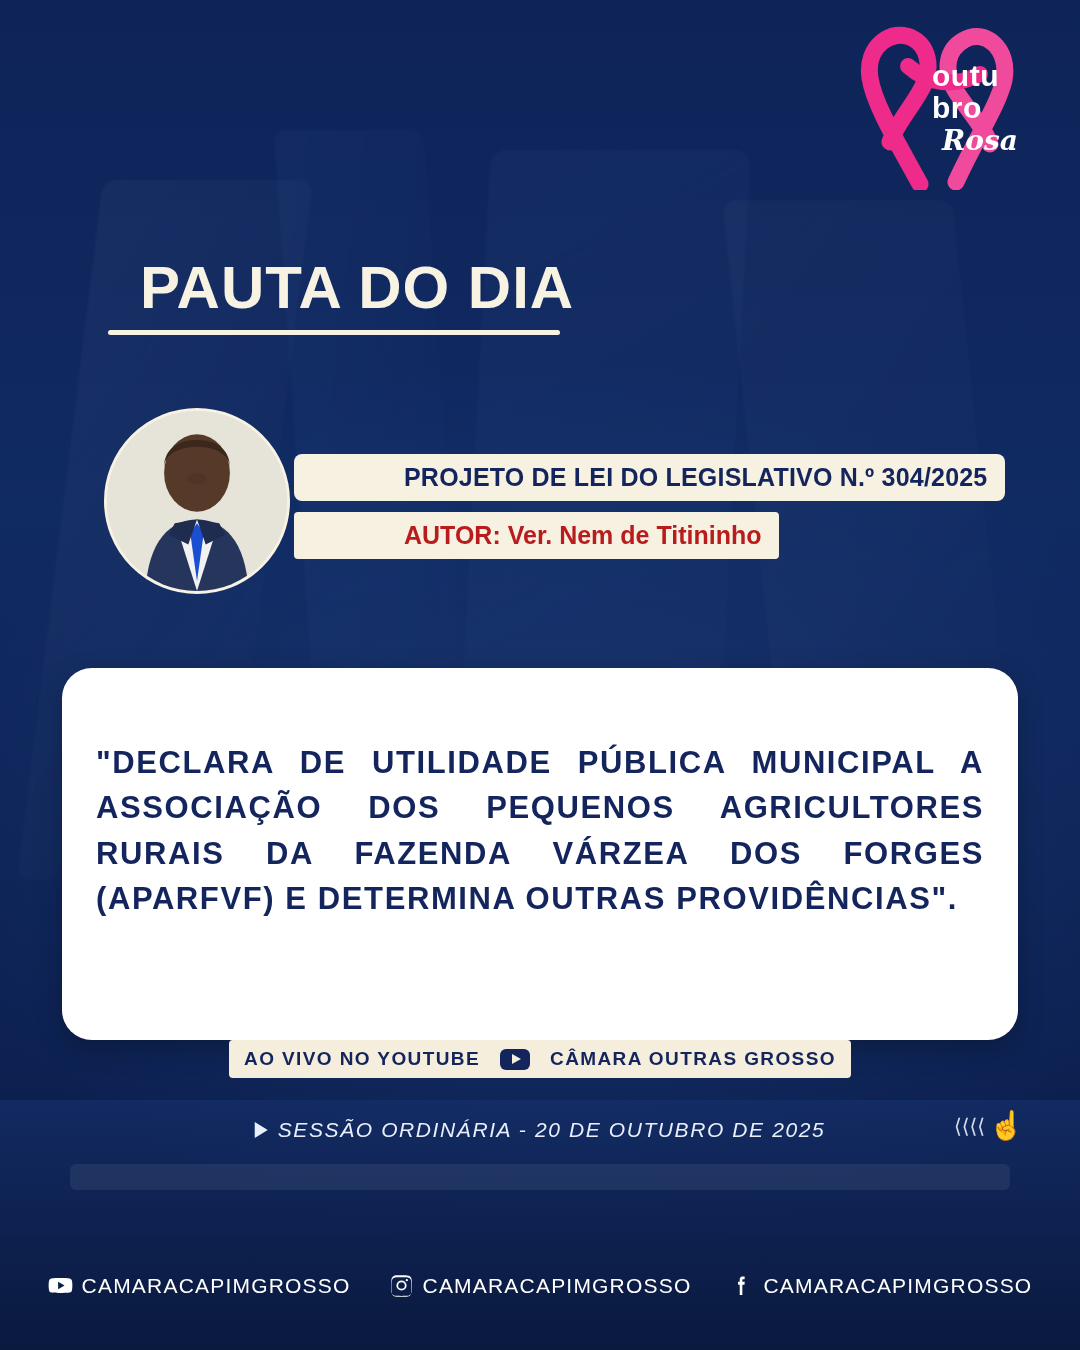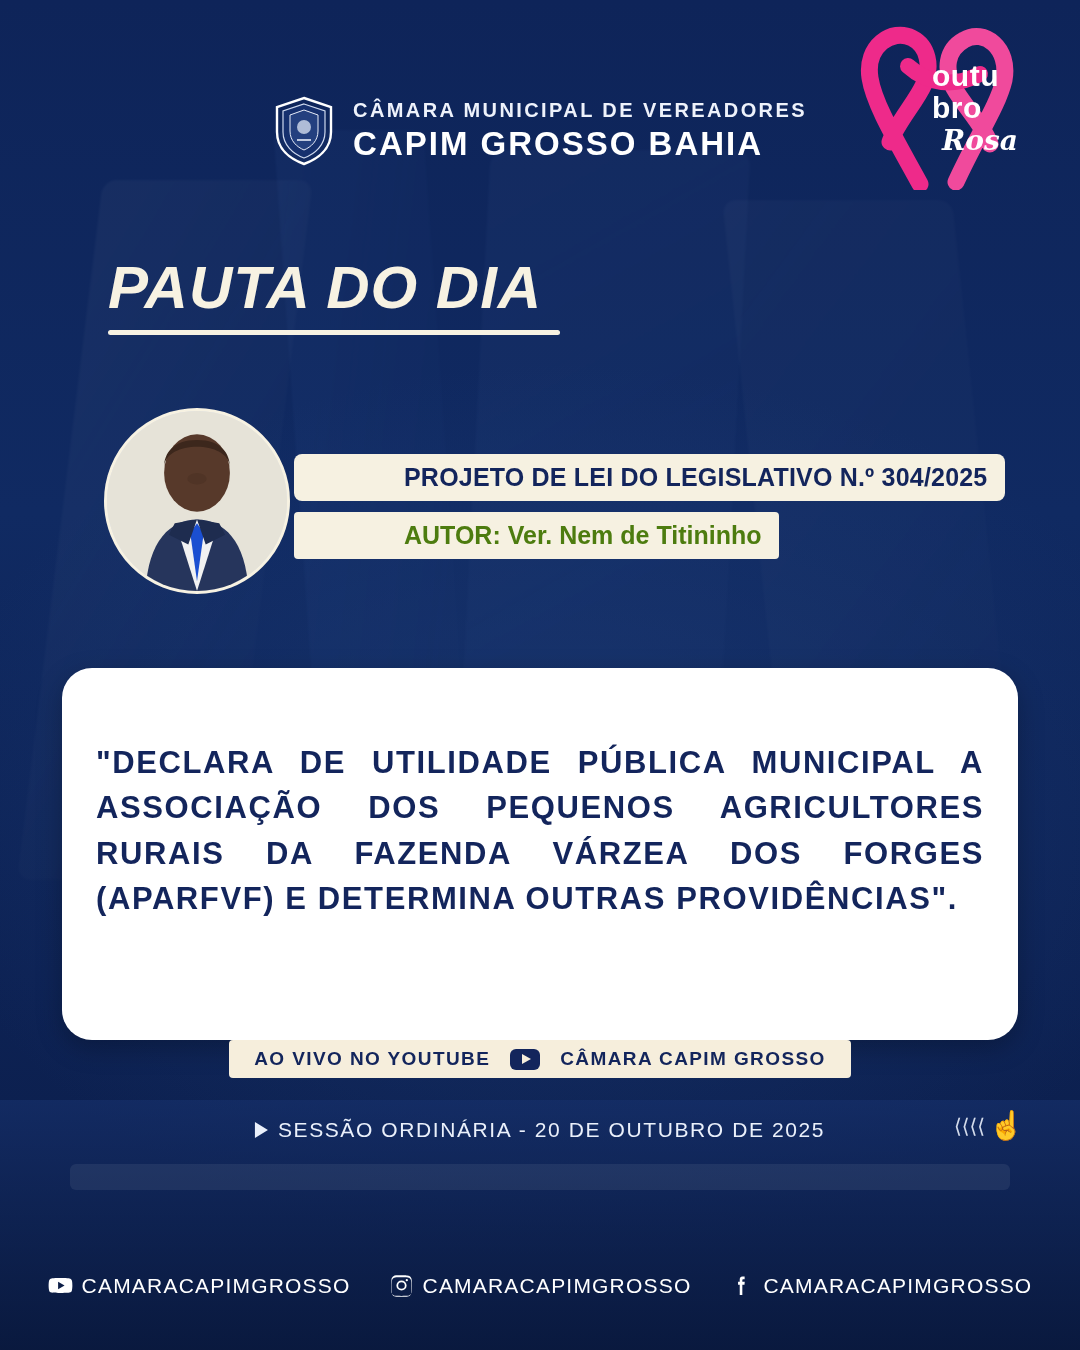--- a/index.html
+++ b/index.html
@@ -49,22 +49,22 @@
   
   .outubro { position: absolute; top: 22px; right: 34px; width: 200px; height: 168px; }
   .outubro svg { width: 100%; height: 100%; }
   .ob-word1 { font-size: 30px; font-weight: 800; fill: #ffffff; letter-spacing: 0.5px; }
   .ob-word2 { font-size: 30px; font-weight: 800; fill: #ffffff; letter-spacing: 0.5px; }
   .ob-word3 { font-size: 28px; font-weight: 700; fill: #ffffff; font-family: "DejaVu Serif", serif; font-style: italic; }
 
   
   .title-wrap { position: absolute; top: 258px; left: 108px; }
   .title {
-    font-size: 60px; font-style: italic; font-weight: 800;
-    color: #f7f2e2; letter-spacing: 1px; line-height: 1;
+    font-size: 60px; font-weight: 800;
+    color: #f7f2e2; letter-spacing: 1px; line-height: 1; margin-left: 32px;
   }
   .title-rule { margin-top: 12px; width: 452px; height: 5px; background: #f7f2e2; border-radius: 3px; }
 
   
   .author-row { position: absolute; top: 408px; left: 104px; width: 880px; height: 188px; }
   .avatar {
     position: absolute; left: 0; top: 0;
     width: 186px; height: 186px; border-radius: 50%;
     border: 3px solid #f7f2e2; overflow: hidden;
     background: #dfe3ea;
@@ -72,21 +72,21 @@
   .avatar svg { width: 100%; height: 100%; display: block; }
   .lei-badge {
     position: absolute; left: 190px; top: 46px;
     background: #f6f1e1; color: #13255c;
     font-size: 25px; font-weight: 800; letter-spacing: 0.2px;
     padding: 9px 18px 9px 110px; border-radius: 8px;
     white-space: nowrap;
   }
   .autor-badge {
     position: absolute; left: 190px; top: 104px;
-    background: #f6f1e1; color: #4d7c0f;
+    background: #f6f1e1; color: #b91c1c;
     font-size: 25px; font-weight: 800;
     padding: 9px 18px 9px 110px; border-radius: 4px;
     white-space: nowrap;
   }
 
   
   .card {
     position: absolute; left: 62px; top: 668px;
     width: 956px; height: 372px;
     background: #ffffff; border-radius: 30px;
@@ -112,21 +112,21 @@
     display: inline-flex; align-items: center; justify-content: center; flex: none;
   }
   .yt-icon::after { content: ""; width: 0; height: 0;
     border-left: 9px solid #f6eedc; border-top: 5.5px solid transparent; border-bottom: 5.5px solid transparent;
     margin-left: 2px; }
 
   
   .session {
     position: absolute; left: 50%; transform: translateX(-50%);
     top: 1118px; color: #eaf0fb; font-size: 21px; letter-spacing: 1.6px;
-    display: flex; align-items: center; gap: 10px; white-space: nowrap;
+    display: flex; align-items: center; gap: 10px; white-space: nowrap; font-style: italic;
   }
   .play-tri { width: 0; height: 0; border-left: 13px solid #eaf0fb;
     border-top: 8px solid transparent; border-bottom: 8px solid transparent; }
 
   .swipe { position: absolute; right: 56px; top: 1112px; display: flex; align-items: center; gap: 4px; color: #eaf0fb; }
   .swipe .chev { font-size: 20px; line-height: 1; opacity: 0.9; }
   .swipe .hand { font-size: 28px; line-height: 1; }
 
   
   .footer {
@@ -143,35 +143,20 @@
 
 <div id="poster">
 
   <div class="bg-shape flag1"></div>
   <div class="bg-shape flag2"></div>
   <div class="bg-shape flag3"></div>
   <div class="bg-shape flag4"></div>
   <div class="podium"></div>
   <div class="podium-top"></div>
 
-  <div class="header">
-    <div class="brasao">
-      <svg viewBox="0 0 62 70">
-        <path d="M31 2 L58 11 L58 36 C58 53 45 63 31 68 C17 63 4 53 4 36 L4 11 Z" fill="none" stroke="#ffffff" stroke-width="2.4"></path>
-        <path d="M31 8 L52 15 L52 36 C52 49 42 58 31 62 C20 58 10 49 10 36 L10 15 Z" fill="#16306e" stroke="#cfd9ee" stroke-width="1.2"></path>
-        <path d="M31 14 L45 19 L45 35 C45 45 38 51 31 54 C24 51 17 45 17 35 L17 19 Z" fill="#24407f" stroke="#e7ecf8" stroke-width="1"></path>
-        <circle cx="31" cy="31" r="7" fill="#dde5f4" opacity="0.75"></circle>
-        <path d="M24 44 H38" stroke="#e7ecf8" stroke-width="1.6"></path>
-      </svg>
-    </div>
-    <div class="header-text">
-      <div class="header-line1">CÂMARA MUNICIPAL DE VEREADORES</div>
-      <div class="header-line2">CAPIM GROSSO BAHIA</div>
-    </div>
-  </div>
 
   <div class="outubro">
     <svg viewBox="0 0 200 168">
       <g>
         <path d="M74 162 C50 118 28 82 24 56 C19 24 46 6 66 16 C82 24 86 44 78 62 C70 80 50 102 44 120" fill="none" stroke="#ee2a8a" stroke-width="17" stroke-linecap="round"></path>
         <path d="M110 160 C130 116 152 84 158 58 C164 26 138 6 118 18 C100 28 98 48 108 66 C118 84 138 104 144 122" fill="none" stroke="#f04a9c" stroke-width="17" stroke-linecap="round"></path>
         <path d="M62 44 C82 62 108 66 134 52" fill="none" stroke="#ee2a8a" stroke-width="16" stroke-linecap="round"></path>
       </g>
       <text class="ob-word1" x="86" y="64">outu</text>
       <text class="ob-word2" x="86" y="96">bro</text>
@@ -202,21 +187,21 @@
     </div>
   </div>
 
   <div class="card">
     <div class="card-text">"DECLARA DE UTILIDADE PÚBLICA MUNICIPAL A ASSOCIAÇÃO DOS PEQUENOS AGRICULTORES RURAIS DA FAZENDA VÁRZEA DOS FORGES (APARFVF) E DETERMINA OUTRAS PROVIDÊNCIAS".</div>
   </div>
 
   <div class="yt-bar">
     <span>AO VIVO NO YOUTUBE</span>
     <span class="yt-icon"></span>
-    <span>CÂMARA CAPIM GROSSO</span>
+    <span>CÂMARA OUTRAS GROSSO</span>
   </div>
 
   <div class="session">
     <span class="play-tri"></span>
     <span>SESSÃO ORDINÁRIA - 20 DE OUTUBRO DE 2025</span>
   </div>
 
   <div class="swipe">
     <span class="chev">⟨⟨⟨⟨</span>
     <span class="hand">☝</span>

